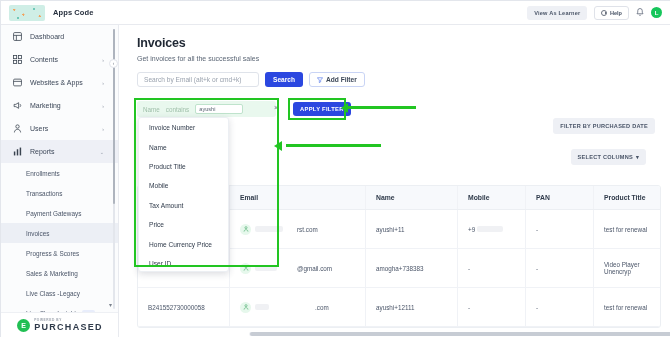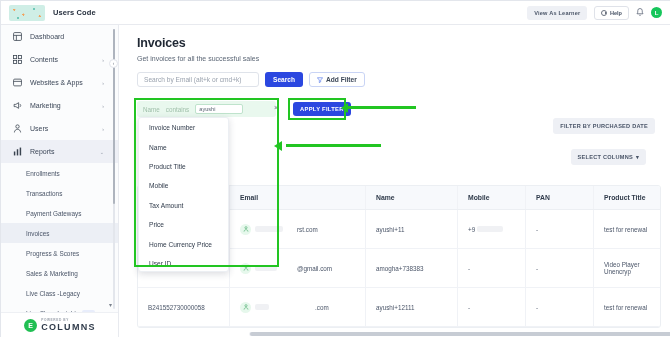--- a/index.html
+++ b/index.html
@@ -185,21 +185,21 @@
   .scrollbar-bottom i { position:absolute; left:1px; top:0; width:520px; height:4px; background:#c7ccd4; border-radius:2px; display:block;}
 </style>
 </head>
 <body>
 
 <div class="app">
 
   <div class="topbar">
     <div class="brand">
       <div class="brand-thumb"></div>
-      <div class="brand-name">Users Code</div>
+      <div class="brand-name">Apps Code</div>
     </div>
     <div class="topbar-right">
       <div class="btn-viewlearner">View As Learner</div>
       <div class="btn-help">
         <span class="ico-clock"></span>
         <span>Help</span>
       </div>
       <span class="ico-bell">
         <svg width="8" height="9" viewBox="0 0 16 18">
             <path d="M8 1a4.5 4.5 0 00-4.5 4.5v3L2 11.5h12L12.5 8.5v-3A4.5 4.5 0 008 1z" fill="none" stroke="#4a5568" stroke-width="1.4"></path>
@@ -311,21 +311,21 @@
     <div class="arrow-down-small">▾</div>
 
     <div class="sb-scroll">
         <div class="sb-thumb"></div>
       </div>
 
     <div class="sidebar-footer">
       <div class="ly-logo">E</div>
       <div class="ly-txt">
         <span class="ly-pow">POWERED BY</span>
-        <span class="ly-name">COLUMNS</span>
+        <span class="ly-name">PURCHASED</span>
       </div>
     </div>
   </div>
 
   <div class="main">
     <div class="page-title">Invoices</div>
     <div class="page-sub">Get invoices for all the successful sales</div>
 
     <div class="toolbar">
       <div class="search-input">Search by Email (alt+k or cmd+k)</div>

